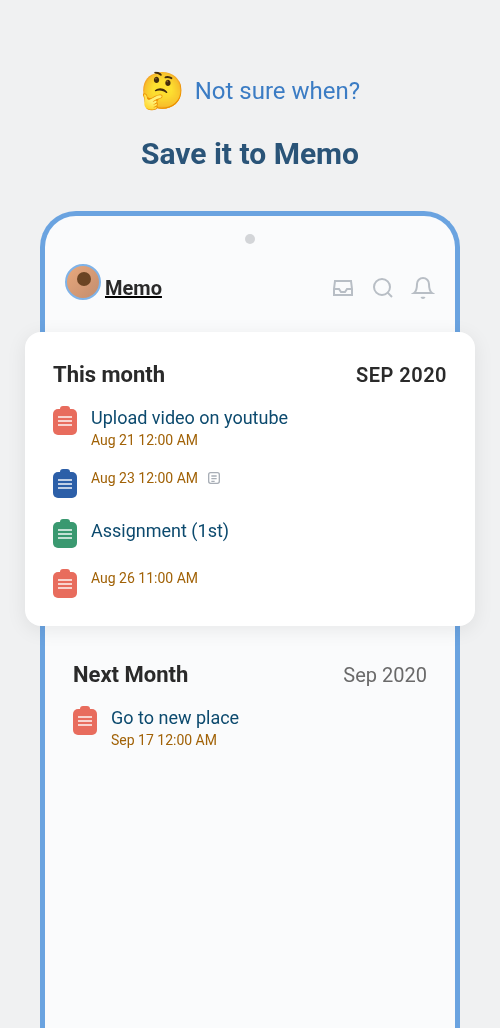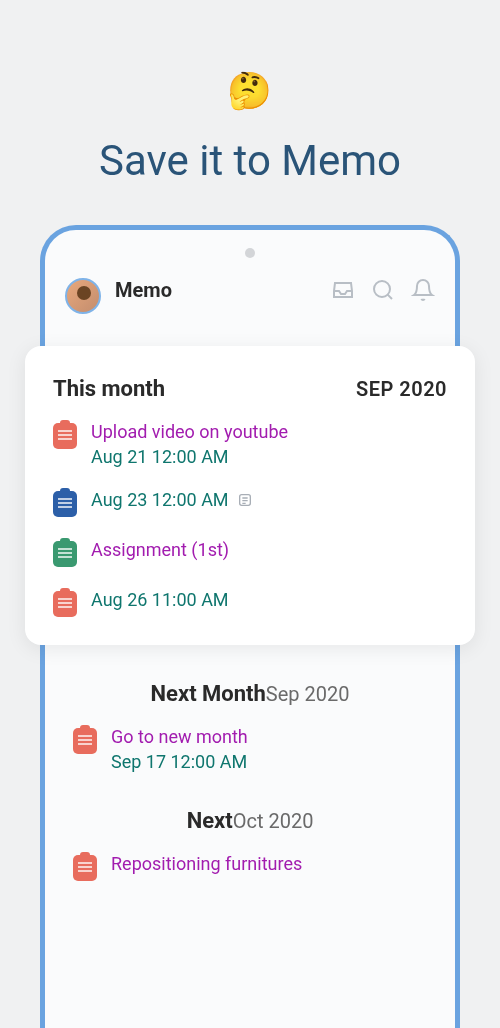--- a/index.html
+++ b/index.html
@@ -19,22 +19,22 @@
       color: #3b7cc4;
       display: flex;
       align-items: center;
       justify-content: center;
       gap: 10px;
     }
     .thinking-emoji {
       font-size: 36px;
     }
     .promo-title {
-      font-size: 42px;
-      font-weight: 400;
+      font-size: 30px;
+      font-weight: 700;
       color: #2a5478;
       margin-top: 24px;
     }
     .phone-frame {
       margin: 0 auto;
       width: 420px;
       border: 5px solid #6aa3e0;
       border-bottom: none;
       border-radius: 36px 36px 0 0;
       background: #fafbfc;
@@ -48,23 +48,24 @@
     }
     .camera-dot {
       width: 10px;
       height: 10px;
       background: #d3d5d8;
       border-radius: 50%;
       margin: 18px auto 8px;
     }
     .app-header {
       display: flex;
-      align-items: flex-start;
+      align-items: flex-end;
       padding: 12px 20px 20px;
-      gap: 14px;
+      gap: 4px;
+      text-decoration: underline;
     }
     .avatar {
       width: 36px;
       height: 36px;
       border-radius: 50%;
       border: 2px solid #7fb3e8;
       background: linear-gradient(135deg, #e8a87c 0%, #c38d6e 100%);
       position: relative;
       overflow: hidden;
     }
@@ -155,58 +156,58 @@
       height: 2px;
       background: rgba(255,255,255,0.7);
       box-shadow: 0 4px 0 rgba(255,255,255,0.7), 0 8px 0 rgba(255,255,255,0.7);
     }
     .task-icon.red { background: #e86c5d; }
     .task-icon.blue { background: #2c5fa8; }
     .task-icon.green { background: #3a9970; }
     .task-content { flex: 1; }
     .task-title {
       font-size: 18px;
-      color: #a21caf;
+      color: #0c4a6e;
       margin-bottom: 4px;
     }
     .task-meta {
       display: flex;
       align-items: center;
       gap: 8px;
     }
     .task-time {
-      font-size: 18px;
-      color: #0f766e;
+      font-size: 14px;
+      color: #a16207;
     }
     .meta-icon {
       width: 16px;
       height: 16px;
       stroke: #a8aeb6;
       stroke-width: 2;
       fill: none;
     }
     .lower-section {
       padding: 36px 28px 0;
     }
     .lower-section .section-header {
       margin-bottom: 20px;
-      justify-content: center;
     }
     .lower-section .section-date {
       font-weight: 400;
       color: #6a6a6a;
       letter-spacing: 0;
     }
   </style>
 </head>
 <body>
 
 <div class="promo-header">
   <div class="promo-subtitle">
     <span class="thinking-emoji">🤔</span>
+    <span>Not sure when?</span>
   </div>
   <div class="promo-title">Save it to Memo</div>
 </div>
 
 <div class="phone-frame">
   <div class="phone-inner">
     <div class="camera-dot"></div>
 
     <div class="app-header">
       <div class="avatar"></div>
@@ -272,35 +273,23 @@
     </div>
 
     <div class="lower-section">
       <div class="section-header">
         <div class="section-title">Next Month</div>
         <div class="section-date">Sep 2020</div>
       </div>
       <div class="task-row">
         <div class="task-icon red"></div>
         <div class="task-content">
-          <div class="task-title">Go to new month</div>
+          <div class="task-title">Go to new place</div>
           <div class="task-meta">
             <span class="task-time">Sep 17 12:00 AM</span>
           </div>
         </div>
       </div>
     </div>
 
-    <div class="lower-section">
-      <div class="section-header">
-        <div class="section-title">Next</div>
-        <div class="section-date">Oct 2020</div>
-      </div>
-      <div class="task-row">
-        <div class="task-icon red"></div>
-        <div class="task-content">
-          <div class="task-title">Repositioning furnitures</div>
-        </div>
-      </div>
-    </div>
 
   </div>
 </div>
 
 </body></html>

